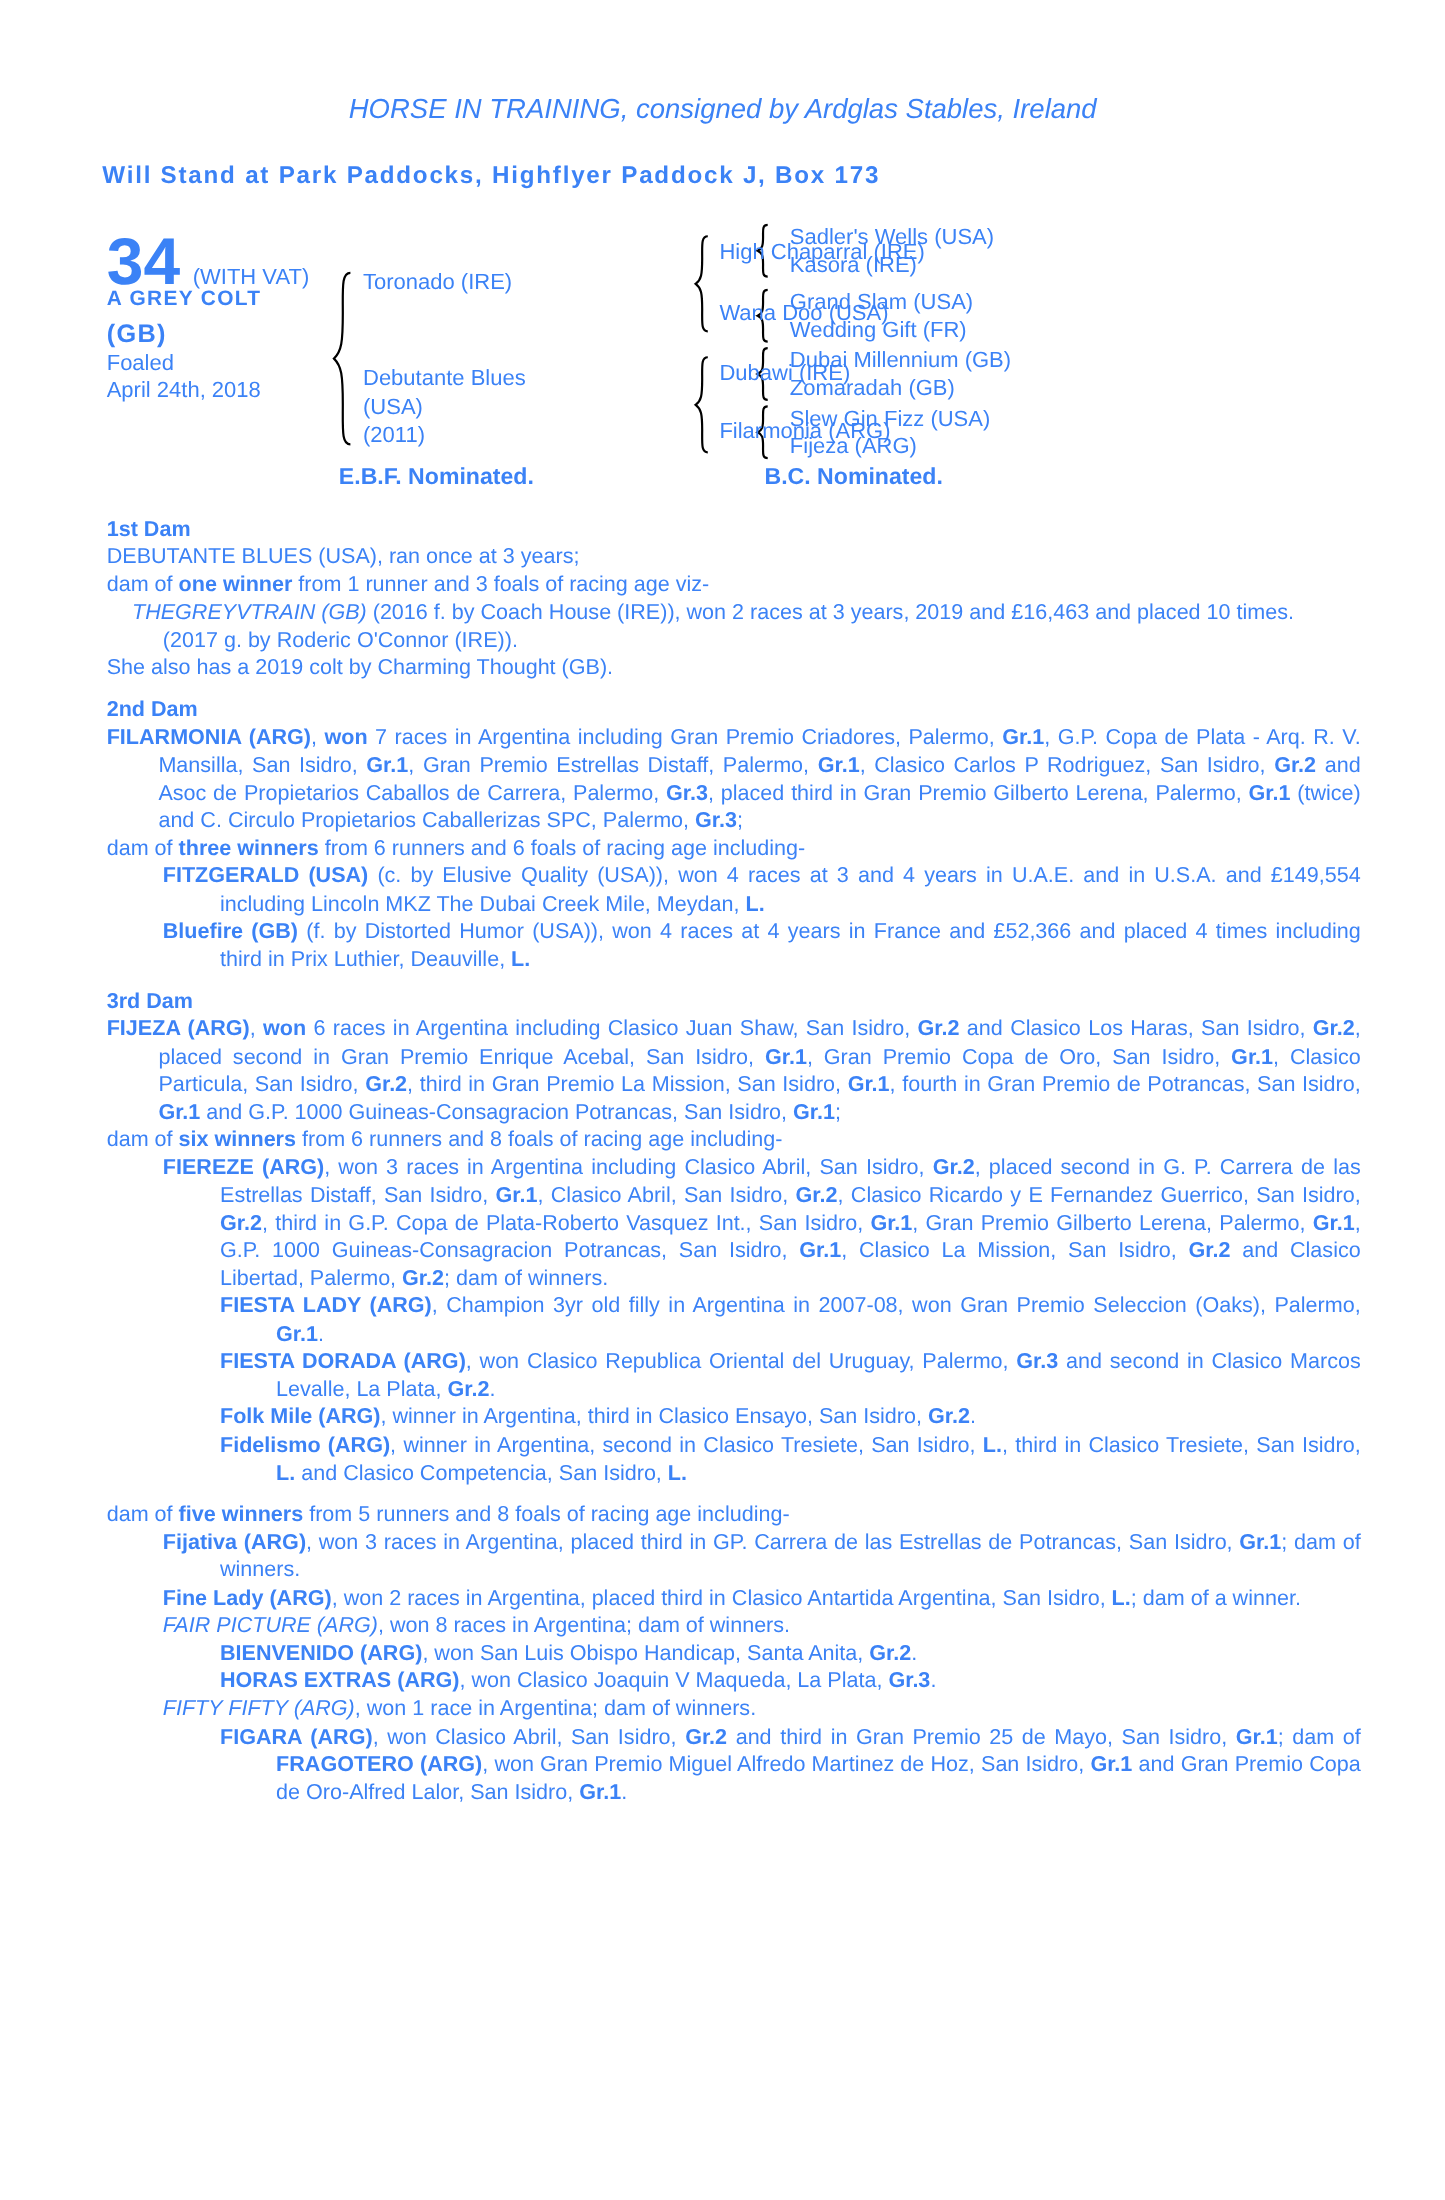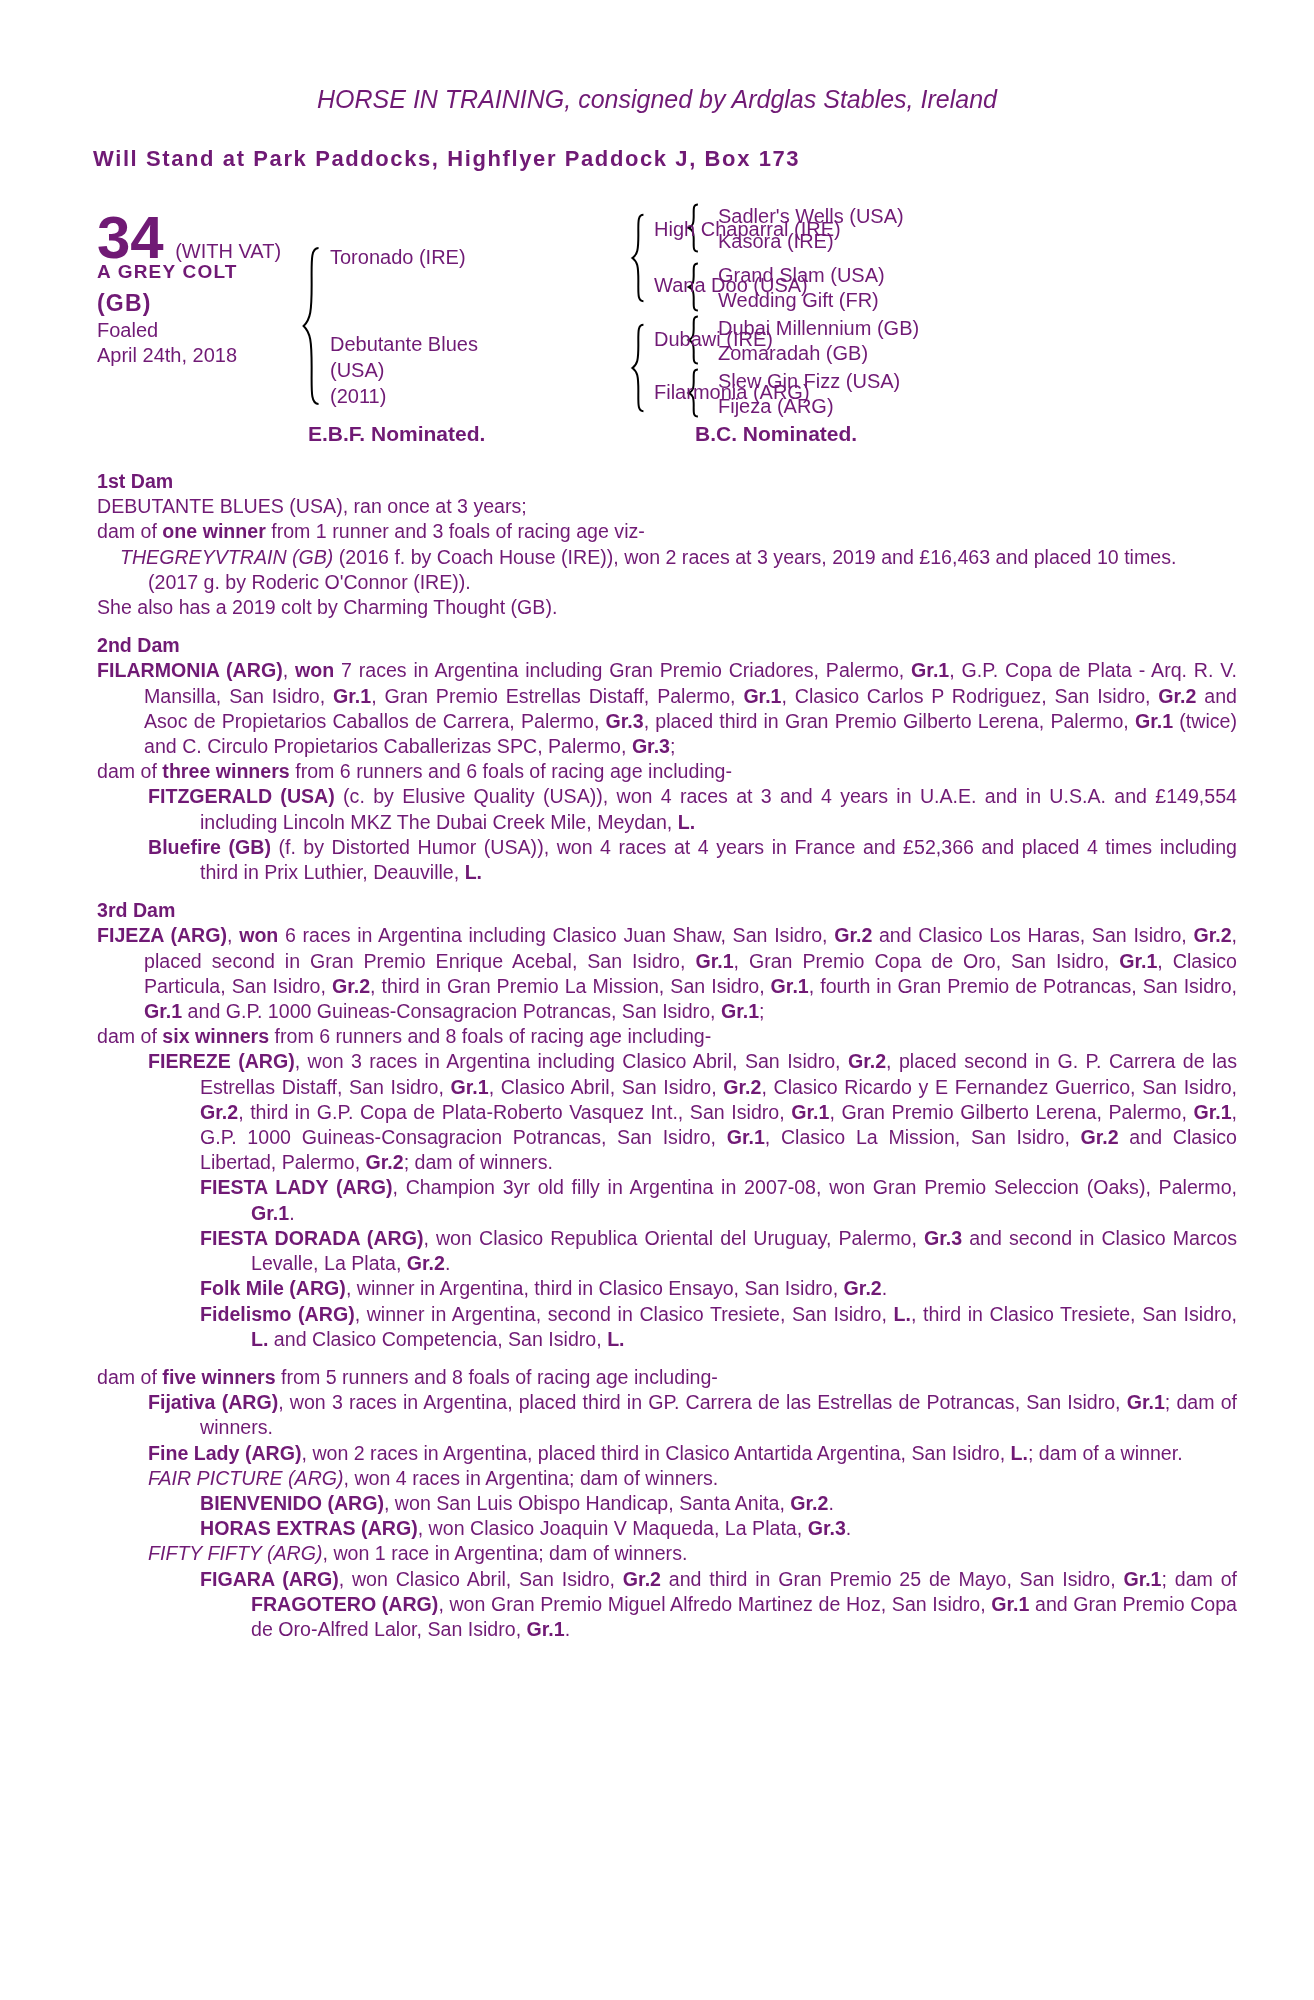--- a/index.html
+++ b/index.html
@@ -1,18 +1,18 @@
 <!DOCTYPE html>
 <html><head>
 <meta charset="utf-8">
 <style>
   html,body { margin:0; padding:0; background:#e8e8e8; }
   .page {
     position:relative; width:1314px; height:2000px; margin:0 auto;
-    background:#ffffff; color:#701a75;
+    background:#ffffff; color:#3b82f6;
     font-family:"Liberation Sans", sans-serif;
     overflow:hidden;
   }
   
   .consignor {
     position:absolute; top:86px; left:0; right:0;
     text-align:center; font-style:italic; font-size:25px; line-height:27px;
   }
   .stand {
     position:absolute; top:147px; left:93px;
@@ -141,21 +141,21 @@
         <div class="para e1"><span class="b">FIEREZE (ARG)</span><span>, won 3 races in Argentina including Clasico Abril, San Isidro, </span><span class="b">Gr.2</span><span>, placed second in G. P. Carrera de las Estrellas Distaff, San Isidro, </span><span class="b">Gr.1</span><span>, Clasico Abril, San Isidro, </span><span class="b">Gr.2</span><span>, Clasico Ricardo y E Fernandez Guerrico, San Isidro, </span><span class="b">Gr.2</span><span>, third in G.P. Copa de Plata-Roberto Vasquez Int., San Isidro, </span><span class="b">Gr.1</span><span>, Gran Premio Gilberto Lerena, Palermo, </span><span class="b">Gr.1</span><span>, G.P. 1000 Guineas-Consagracion Potrancas, San Isidro, </span><span class="b">Gr.1</span><span>, Clasico La Mission, San Isidro, </span><span class="b">Gr.2</span><span> and Clasico Libertad, Palermo, </span><span class="b">Gr.2</span><span>; dam of winners.</span></div>
         <div class="para e2"><span class="b">FIESTA LADY (ARG)</span><span>, Champion 3yr old filly in Argentina in 2007-08, won Gran Premio Seleccion (Oaks), Palermo, </span><span class="b">Gr.1</span><span>.</span></div>
         <div class="para e2"><span class="b">FIESTA DORADA (ARG)</span><span>, won Clasico Republica Oriental del Uruguay, Palermo, </span><span class="b">Gr.3</span><span> and second in Clasico Marcos Levalle, La Plata, </span><span class="b">Gr.2</span><span>.</span></div>
         <div class="para e2"><span class="b">Folk Mile (ARG)</span><span>, winner in Argentina, third in Clasico Ensayo, San Isidro, </span><span class="b">Gr.2</span><span>.</span></div>
         <div class="para e2"><span class="b">Fidelismo (ARG)</span><span>, winner in Argentina, second in Clasico Tresiete, San Isidro, </span><span class="b">L.</span><span>, third in Clasico Tresiete, San Isidro, </span><span class="b">L.</span><span> and Clasico Competencia, San Isidro, </span><span class="b">L.</span></div>
       </div>
       <div class="section">
         <div class="para flat"><span>dam of </span><span class="b">five winners</span><span> from 5 runners and 8 foals of racing age including-</span></div>
         <div class="para e1"><span class="b">Fijativa (ARG)</span><span>, won 3 races in Argentina, placed third in GP. Carrera de las Estrellas de Potrancas, San Isidro, </span><span class="b">Gr.1</span><span>; dam of winners.</span></div>
         <div class="para e1"><span class="b">Fine Lady (ARG)</span><span>, won 2 races in Argentina, placed third in Clasico Antartida Argentina, San Isidro, </span><span class="b">L.</span><span>; dam of a winner.</span></div>
-        <div class="para e1"><span class="i">FAIR PICTURE (ARG)</span><span>, won 4 races in Argentina; dam of winners.</span></div>
+        <div class="para e1"><span class="i">FAIR PICTURE (ARG)</span><span>, won 8 races in Argentina; dam of winners.</span></div>
         <div class="para e2"><span class="b">BIENVENIDO (ARG)</span><span>, won San Luis Obispo Handicap, Santa Anita, </span><span class="b">Gr.2</span><span>.</span></div>
         <div class="para e2"><span class="b">HORAS EXTRAS (ARG)</span><span>, won Clasico Joaquin V Maqueda, La Plata, </span><span class="b">Gr.3</span><span>.</span></div>
         <div class="para e1"><span class="i">FIFTY FIFTY (ARG)</span><span>, won 1 race in Argentina; dam of winners.</span></div>
         <div class="para e2"><span class="b">FIGARA (ARG)</span><span>, won Clasico Abril, San Isidro, </span><span class="b">Gr.2</span><span> and third in Gran Premio 25 de Mayo, San Isidro, </span><span class="b">Gr.1</span><span>; dam of </span><span class="b">FRAGOTERO (ARG)</span><span>, won Gran Premio Miguel Alfredo Martinez de Hoz, San Isidro, </span><span class="b">Gr.1</span><span> and Gran Premio Copa de Oro-Alfred Lalor, San Isidro, </span><span class="b">Gr.1</span><span>.</span></div>
       </div>
     </div>
 
 </div>
 
 </body></html>

